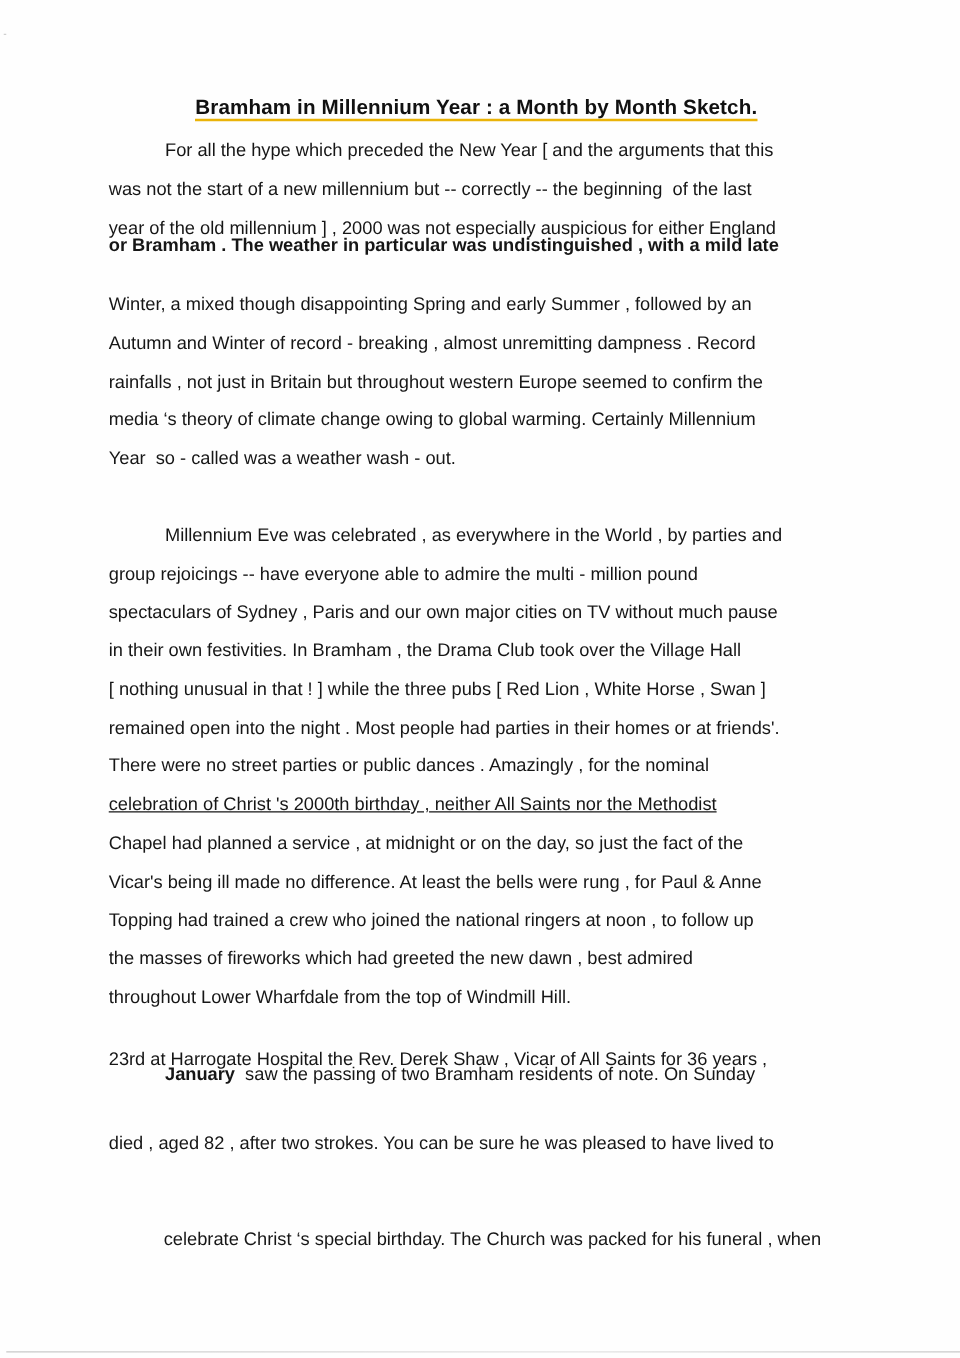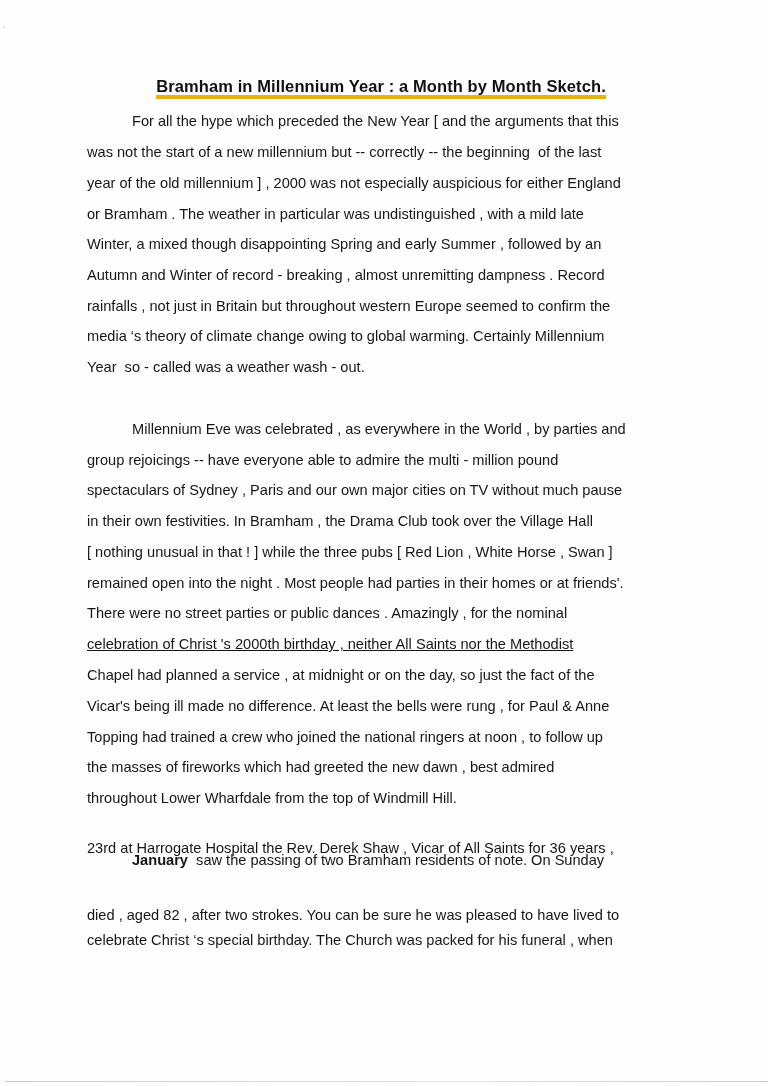--- a/index.html
+++ b/index.html
@@ -27,21 +27,21 @@
       left: 0;
       width: 762px;
       top: 77px;
       text-align: center;
       font-weight: bold;
       font-size: 16.5px;
       letter-spacing: 0.1px;
       color: #111;
     }
     .title span {
-      border-bottom: 4px solid #eab308;
+      border-bottom: 2px solid #eab308;
       padding-bottom: 0px;
     }
     .line {
       position: absolute;
       left: 87px;
       font-size: 14.6px;
       white-space: pre;
       color: #161616;
       letter-spacing: 0px;
     }
@@ -68,21 +68,21 @@
   <div class="speck" style="left:3px;top:27px;"></div>
 
   <div class="title">
     <span>Bramham in Millennium Year : a Month by Month Sketch.</span>
   </div>
 
   <div>
     <div class="line indent" style="top:113px;">For all the hype which preceded the New Year [ and the arguments that this</div>
     <div class="line" style="top:144px;">was not the start of a new millennium but -- correctly -- the beginning  of the last</div>
     <div class="line" style="top:175px;">year of the old millennium ] , 2000 was not especially auspicious for either England</div>
-    <div class="line" style="top:206px;">or Bramham . The weather in particular was undistinguished , with a mild late</div>
+    <div class="line" style="top:189px;font-weight:bold;">or Bramham . The weather in particular was undistinguished , with a mild late</div>
     <div class="line" style="top:236px;">Winter, a mixed though disappointing Spring and early Summer , followed by an</div>
     <div class="line" style="top:267px;">Autumn and Winter of record - breaking , almost unremitting dampness . Record</div>
     <div class="line" style="top:298px;">rainfalls , not just in Britain but throughout western Europe seemed to confirm the</div>
     <div class="line" style="top:328px;">media ‘s theory of climate change owing to global warming. Certainly Millennium</div>
     <div class="line" style="top:359px;">Year  so - called was a weather wash - out.</div>
   </div>
 
   <div>
     <div class="line indent" style="top:421px;">Millennium Eve was celebrated , as everywhere in the World , by parties and</div>
     <div class="line" style="top:452px;">group rejoicings -- have everyone able to admire the multi - million pound</div>
@@ -96,17 +96,17 @@
     <div class="line" style="top:698px;">Vicar's being ill made no difference. At least the bells were rung , for Paul &amp; Anne</div>
     <div class="line" style="top:729px;">Topping had trained a crew who joined the national ringers at noon , to follow up</div>
     <div class="line" style="top:759px;">the masses of fireworks which had greeted the new dawn , best admired</div>
     <div class="line" style="top:790px;">throughout Lower Wharfdale from the top of Windmill Hill.</div>
   </div>
 
   <div>
     <div class="line indent" style="top:852px;"><span class="bold">January</span><span>  saw the passing of two Bramham residents of note. On Sunday</span></div>
     <div class="line" style="top:840px;">23rd at Harrogate Hospital the Rev. Derek Shaw , Vicar of All Saints for 36 years ,</div>
     <div class="line" style="top:907px;">died , aged 82 , after two strokes. You can be sure he was pleased to have lived to</div>
-    <div class="line" style="top:932px;">celebrate Christ ‘s special birthday. The Church was packed for his funeral , when</div>
+    <div class="line" style="top:984px;margin-left:44px;">celebrate Christ ‘s special birthday. The Church was packed for his funeral , when</div>
   </div>
 
   <div class="scan-edge" style="top:1081px;"></div>
 </div>
 
 </body></html>

